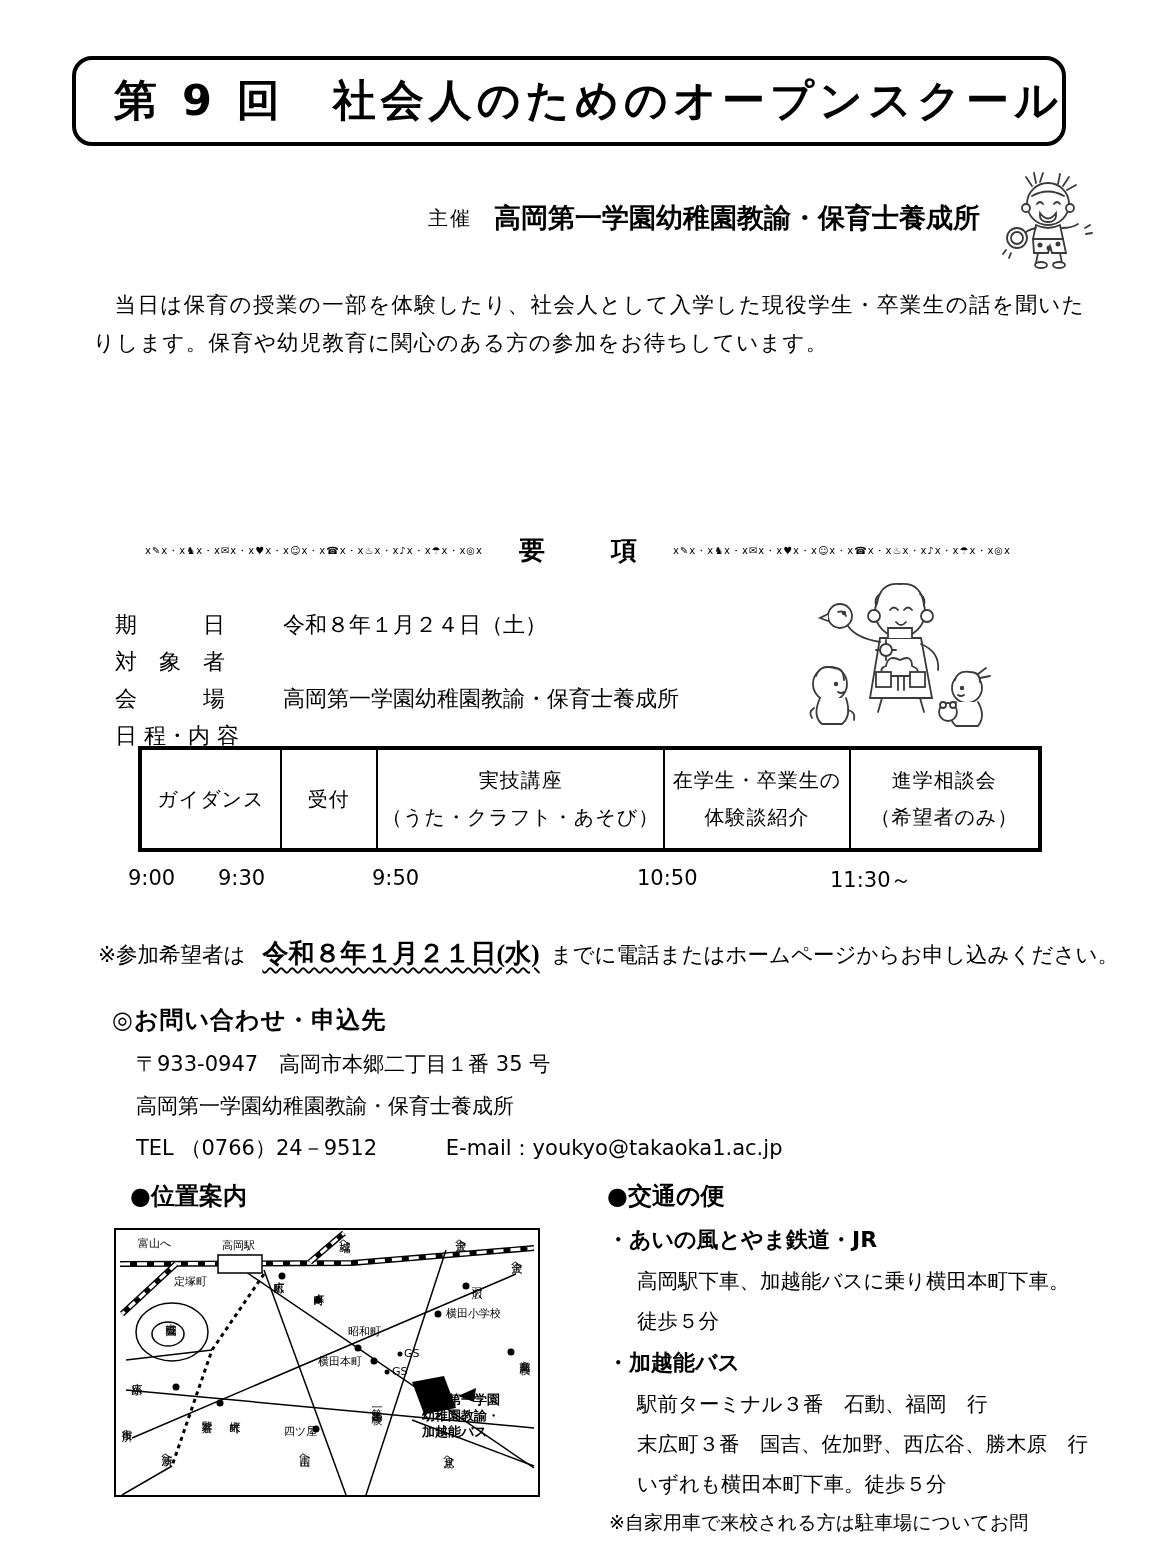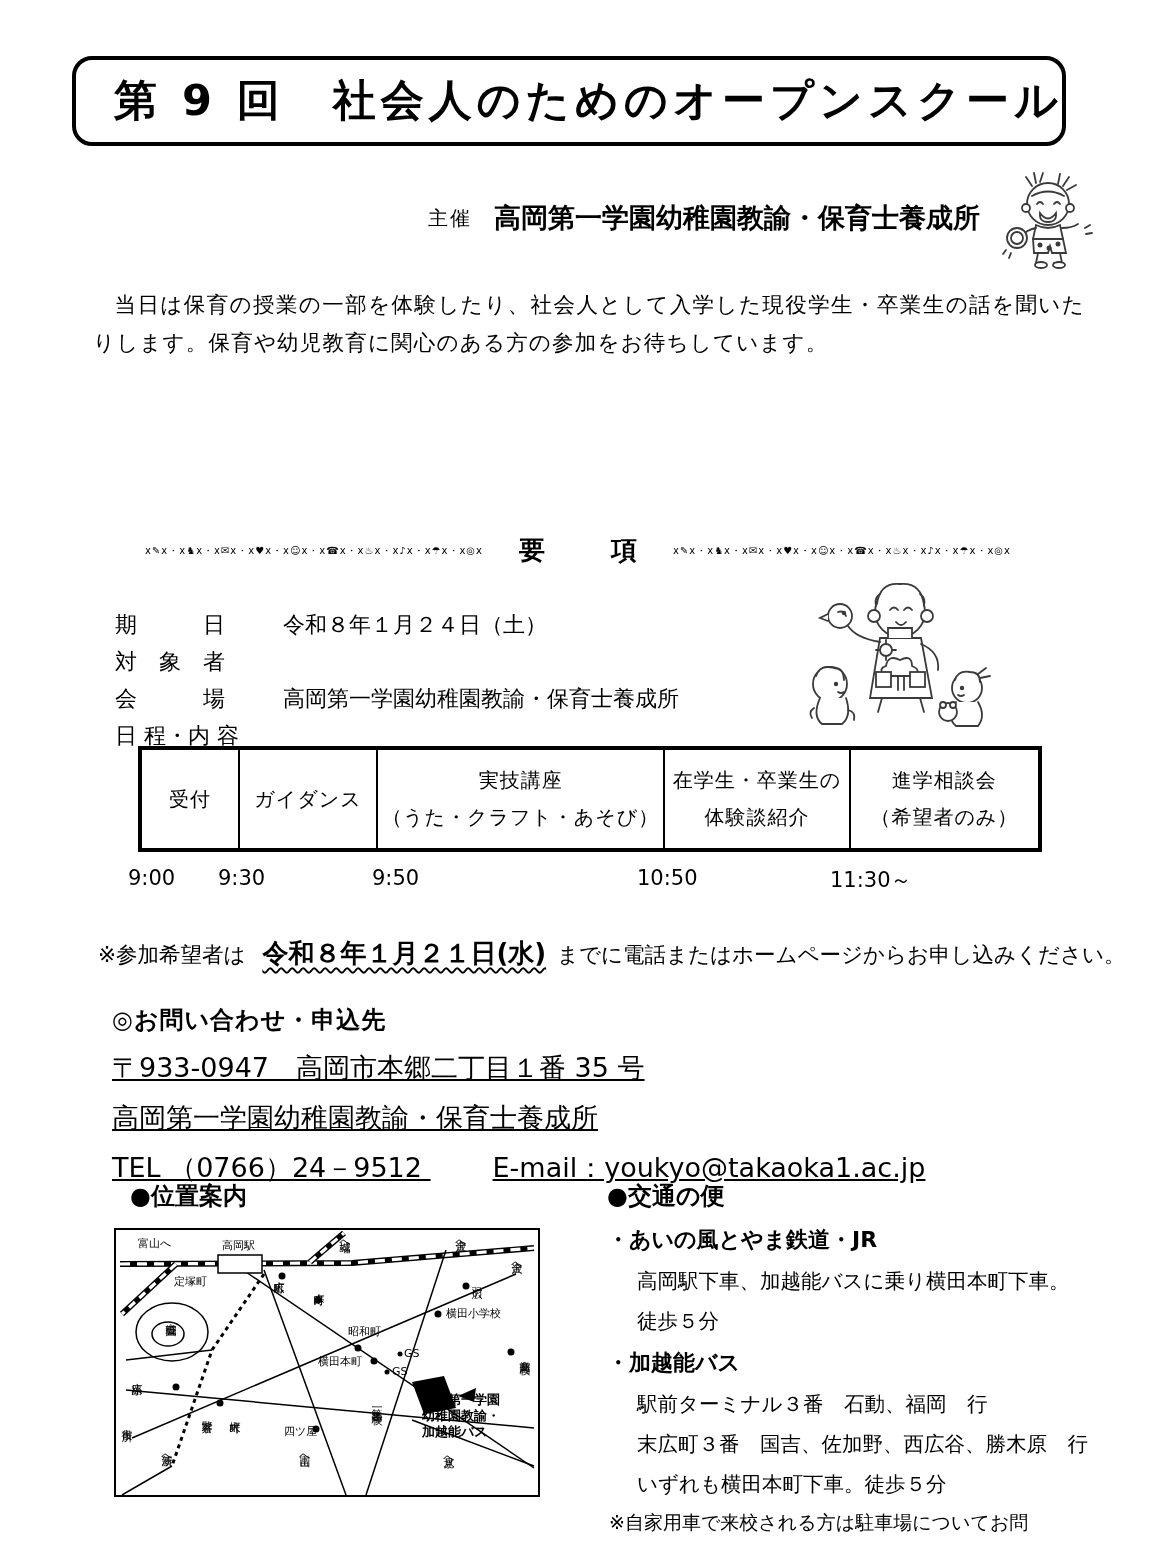--- a/index.html
+++ b/index.html
@@ -44,27 +44,27 @@
   .sch-c1{width:97px;} .sch-c2{width:139px;} .sch-c3{width:290px;} .sch-c4{width:187px;} .sch-c5{width:191px;}
   .sch-line2{margin-top:10px;}
   .sch-line2:empty{display:none;}
   .times{position:absolute;left:0;top:866px;width:1155px;height:30px;font-size:21px;}
   .times span{position:absolute;white-space:nowrap;}
   .t0{left:128px;} .t1{left:218px;} .t2{left:372px;} .t3{left:637px;} .t4{left:830px;}
   
   .application{position:absolute;left:98px;top:936px;font-size:21.5px;white-space:nowrap;}
   .app-deadline{
     font-size:26px;font-weight:bold;margin:0 4px 6px 10px;
-    text-decoration:underline;text-decoration-style:wavy;text-decoration-thickness:1.5px;text-underline-offset:5px;
+    text-decoration:underline;text-decoration-style:wavy;text-decoration-thickness:1.5px;text-underline-offset:5px;font-family:Liberation Serif, serif;
   }
   .app-suffix{font-weight:500;}
   
   .contact{position:absolute;left:112px;top:1004px;}
   .contact-heading{font-size:24px;font-weight:bold;letter-spacing:1px;}
-  .contact-line{font-size:27px;margin-top:14px;white-space:nowrap;text-decoration:underline;}
+  .contact-line{font-size:21px;margin-left:24px;margin-top:14px;white-space:nowrap;}
   .contact-email{margin-left:62px;}
   
   .loc-heading{position:absolute;left:84px;top:1180px;font-size:24px;font-weight:bold;margin-left:46px;}
   .map-box{position:absolute;left:114px;top:1228px;width:426px;height:269px;border:2px solid #000;box-sizing:border-box;background:#fff;}
   .map-box svg{position:absolute;left:0;top:0;}
   .map-label{position:absolute;font-size:11px;line-height:12px;white-space:nowrap;letter-spacing:0;}
   .map-label.v{writing-mode:vertical-rl;letter-spacing:1px;}
   .map-label.school{font-size:13px;font-weight:bold;line-height:16px;white-space:pre-line;}
   .access{position:absolute;left:607px;top:1180px;width:548px;}
   .access-heading{font-size:24px;font-weight:bold;}
@@ -169,26 +169,26 @@
     <path d="M178 102 l8 -6 M180 106 l10 -2"></path>
     <circle cx="162" cy="116" r="1.3" fill="#3a3a3a"></circle>
     <path d="M158 123 q3 2 6 0"></path>
     <path d="M156 130 q-10 16 0 24 h22 q8 -10 0 -24" fill="#fff"></path>
     <circle cx="148" cy="140" r="9" fill="#fff"></circle>
     <circle cx="143" cy="133" r="3" fill="#fff"></circle>
       <circle cx="153" cy="133" r="3" fill="#fff"></circle>
   </svg>
 
   <div class="sch-table">
+    <div class="sch-cell sch-c2">
+      <span>ガイダンス</span>
+
+    </div>
     <div class="sch-cell sch-c1">
       <span>受付</span>
-
-    </div>
-    <div class="sch-cell sch-c2">
-      <span>ガイダンス</span>
 
     </div>
     <div class="sch-cell sch-c3">
       <span>実技講座</span>
       <span class="sch-line2">（うた・クラフト・あそび）</span>
     </div>
     <div class="sch-cell sch-c4">
       <span>在学生・卒業生の</span>
       <span class="sch-line2">体験談紹介</span>
     </div>

